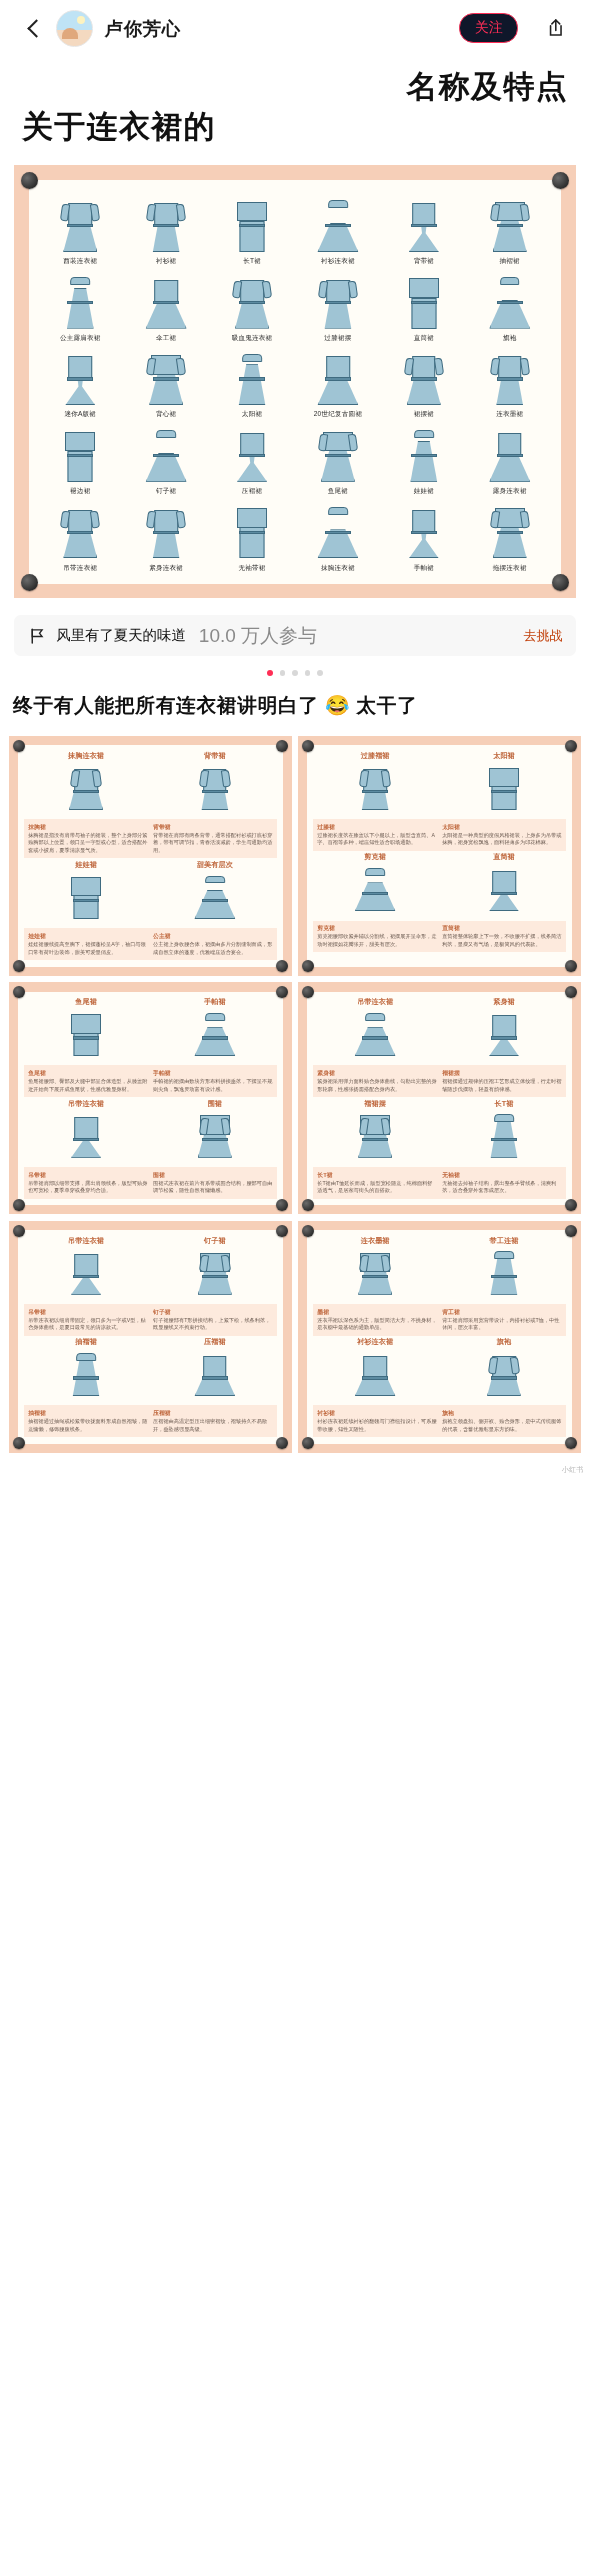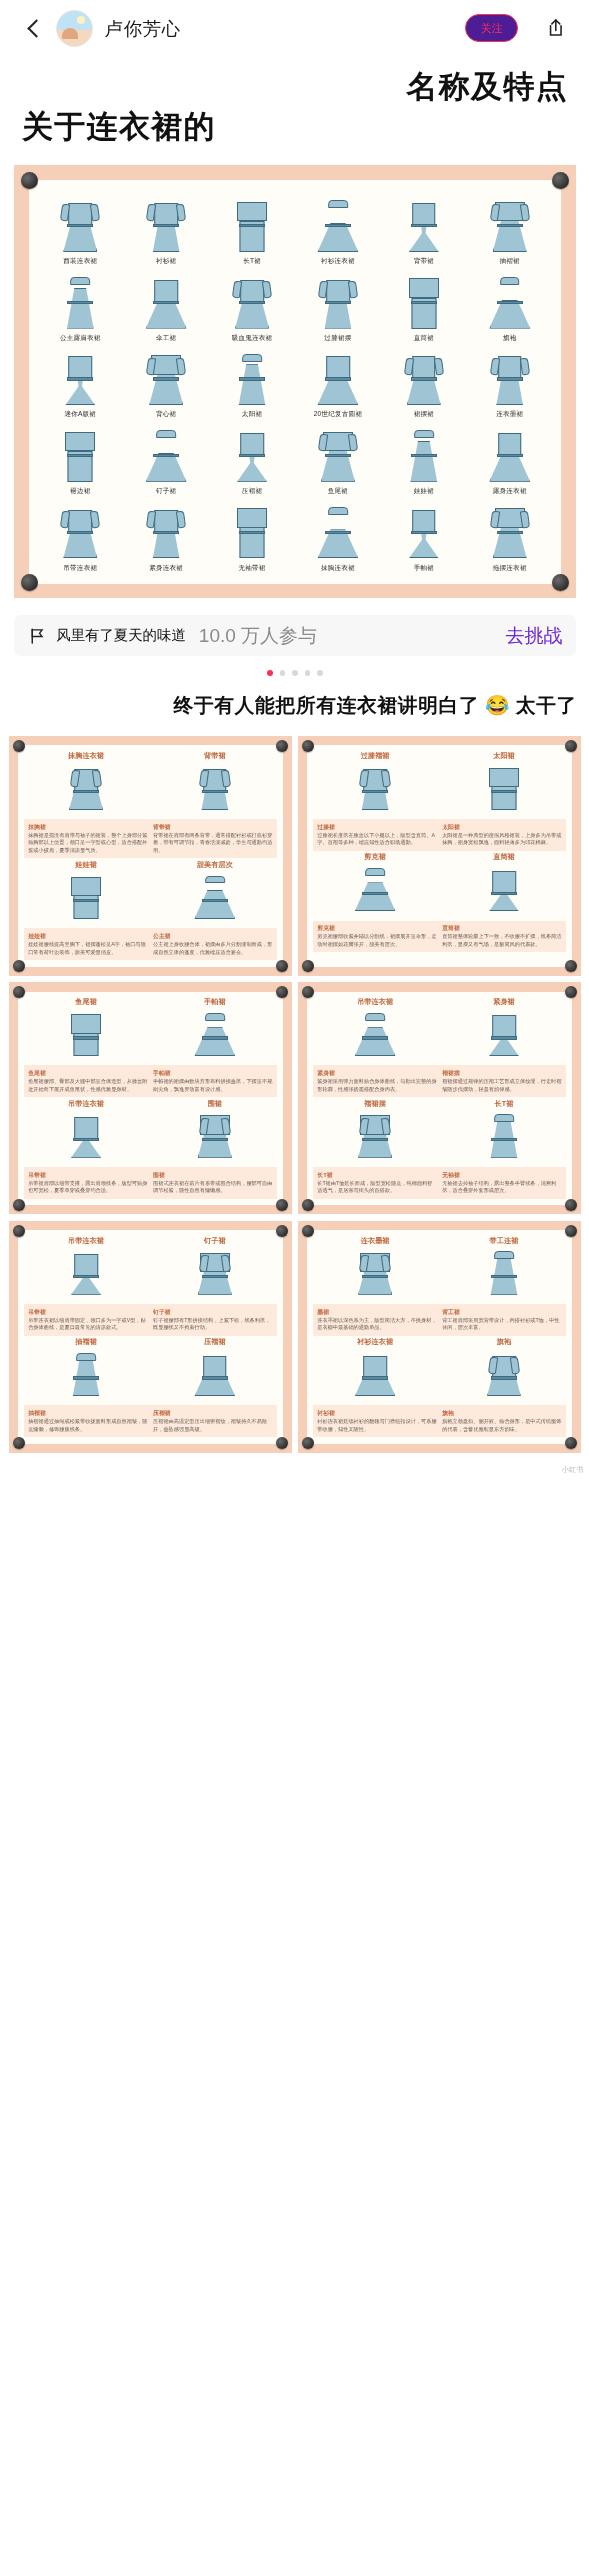--- a/index.html
+++ b/index.html
@@ -54,32 +54,32 @@
   .avatar:before {
     content: "";
     position: absolute;
     right: 6.6px; top: 5.9px;
     width: 7.9px; height: 7.9px;
     border-radius: 50%;
     background: #fdf3c0;
   }
   .username {
     font-size: 18.4px;
-    font-weight: normal;
+    font-weight: bold;
     color: #1a1a1a;
     letter-spacing: 0.7px;
     flex: 1 1 auto;
   }
   .follow-btn {
     border: 1px solid #ff2e56;
     color: #ff2e56;
-    font-size: 11px;
+    font-size: 14px;
     padding: 5.2px 14.4px;
     border-radius: 14.4px;
-    background: #4c1d95;
+    background: #0f172a;
     white-space: nowrap;
   }
   .share-icon {
     width: 23.6px; height: 23.6px;
     margin-left: 14.4px;
     flex: 0 0 auto;
   }
   .share-icon svg { display: block; }
 
   
@@ -177,40 +177,39 @@
     border-radius: 6.6px;
     height: 41px;
     display: flex;
     align-items: center;
     padding: 0 13px;
     gap: 9.2px;
   }
   .flag-icon { width: 19.7px; height: 19.7px; flex: 0 0 auto; }
   .challenge-title { font-size: 14.4px; color: #111; }
   .challenge-count { font-size: 19px; color: #8a8a8a; margin-left: 3.9px; }
-  .challenge-cta { margin-left: auto; font-size: 19px; color: #6d28d9; }
+  .challenge-cta { margin-left: auto; font-size: 13px; color: #c2410c; }
 
   
   .dots {
     display: flex;
     justify-content: center;
     gap: 6.6px;
     padding: 14.4px 0 6.6px 0;
   }
   .dot { width: 5.9px; height: 5.9px; border-radius: 50%; background: #d8d8d8; }
   .dot.active { background: #ff2e56; }
 
   
   .caption {
     font-size: 19.7px;
     font-weight: bold;
-    text-align: right;
+    text-align: left;
     padding: 9.2px 13px 17px 13px;
     letter-spacing: 0.7px;
-    font-family: Liberation Serif, serif;
   }
 
   
   .panels { padding: 0 9.2px 19.7px 9.2px; }
   .panel-row {
     display: flex;
     gap: 6.6px;
     margin-bottom: 6.6px;
   }
   .panel {

